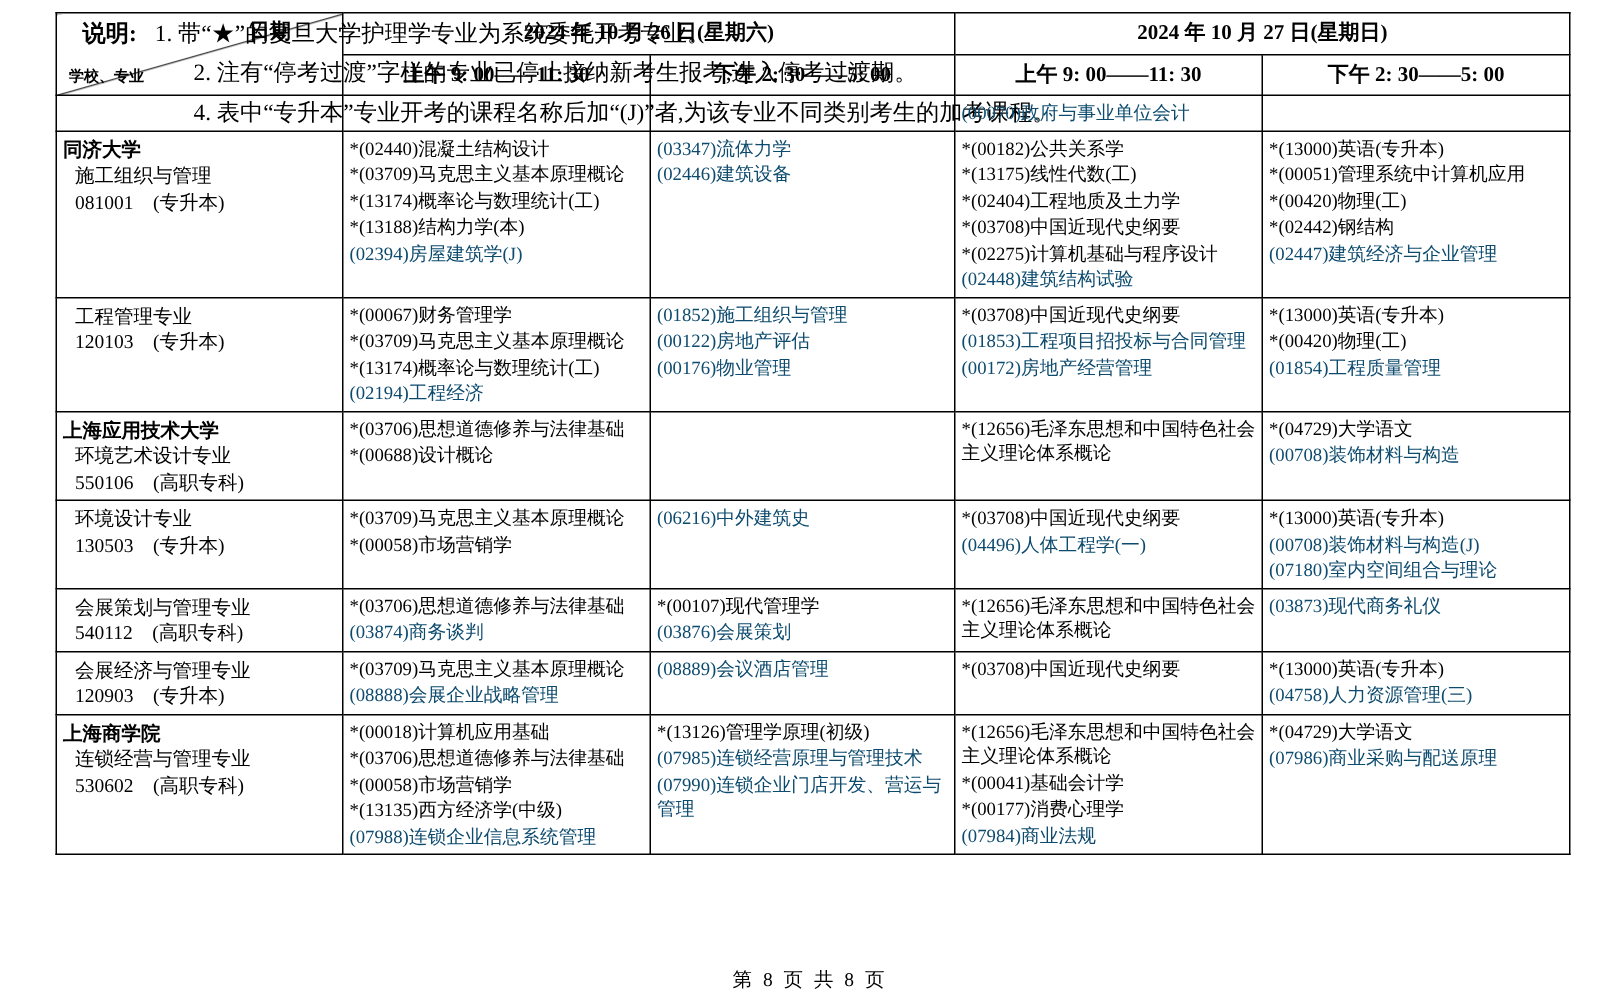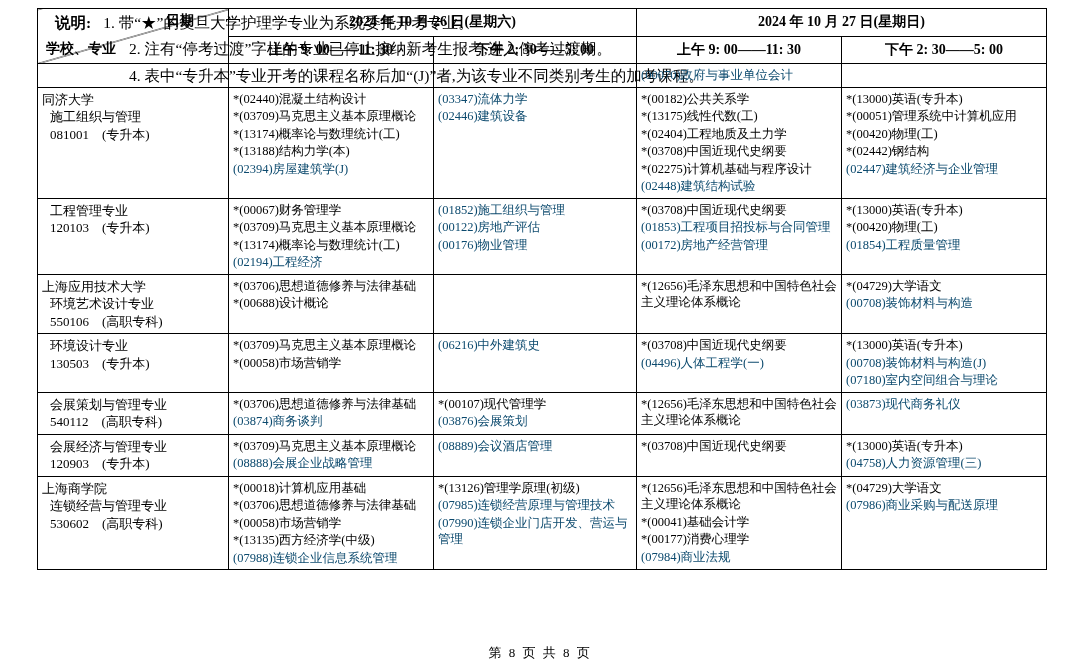--- a/index.html
+++ b/index.html
@@ -8,24 +8,24 @@
     font-family:"Liberation Serif","DejaVu Serif",serif;color:#000;
     position:relative;
   }
   .table-wrap{position:absolute;left:37px;top:8px;width:1009px;}
   table{border-collapse:collapse;table-layout:fixed;width:1009px;}
   th,td{border:1px solid #000;vertical-align:top;padding:1px 3px;}
   thead th{font-weight:bold;font-size:14px;text-align:center;vertical-align:middle;padding:3px 2px;}
   th.corner{position:relative;padding:0;height:54px;
     background:linear-gradient(to bottom right,transparent calc(50% - 0.7px),#000 50%,transparent calc(50% + 0.7px));}
   .corner-date{position:absolute;top:3px;right:34px;font-size:14px;font-weight:bold;}
-  .corner-school{position:absolute;bottom:5px;left:8px;font-size:14px;font-weight:bold;}
+  .corner-school{position:absolute;bottom:5px;left:8px;font-size:10px;font-weight:bold;}
   td.school-cell{font-size:13px;line-height:1.35;padding:3px 4px;}
   .school-line{white-space:nowrap;}
-  .school-line.bold{font-weight:normal;}
+  .school-line.bold{font-weight:bold;}
   .school-line.indent{padding-left:8px;}
   td.course-cell{font-size:12.5px;line-height:1.32;padding:2px 4px;}
   .course{margin:1px 0;}
   .red{color:#0c4a6e;}
   tr.thin td{height:16px;}
   .notes{margin:13px 0 0 55px;font-size:15.5px;line-height:1.25;}
   .note-line{margin:7px 0;}
   .note-line .num-indent{padding-left:74px;}
   .notes-label{font-weight:bold;margin-right:12px;}
   .page-footer{position:absolute;left:0;right:0;bottom:8px;text-align:center;font-size:13px;letter-spacing:2px;}

